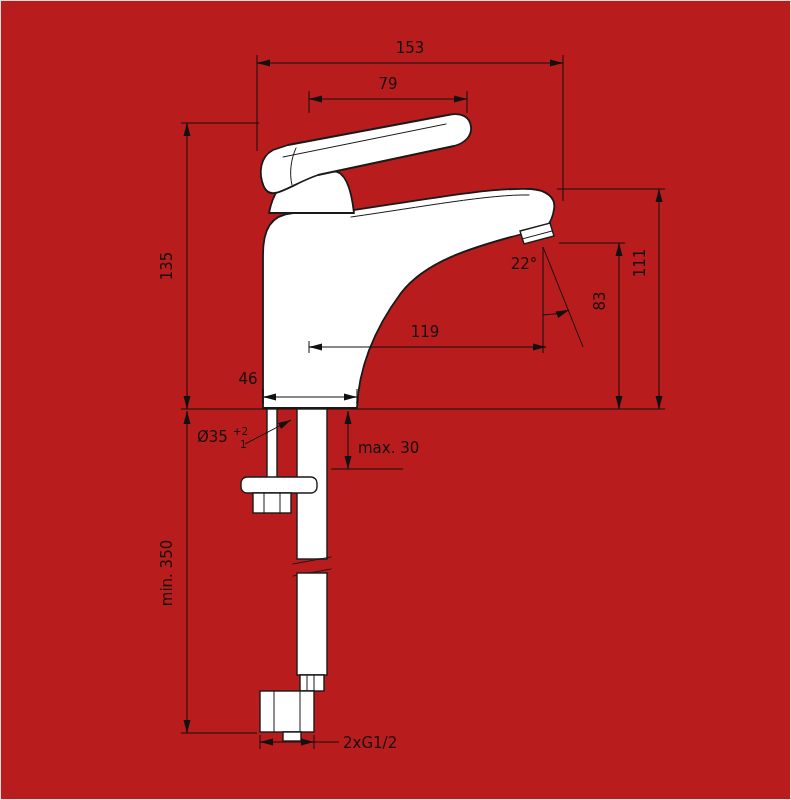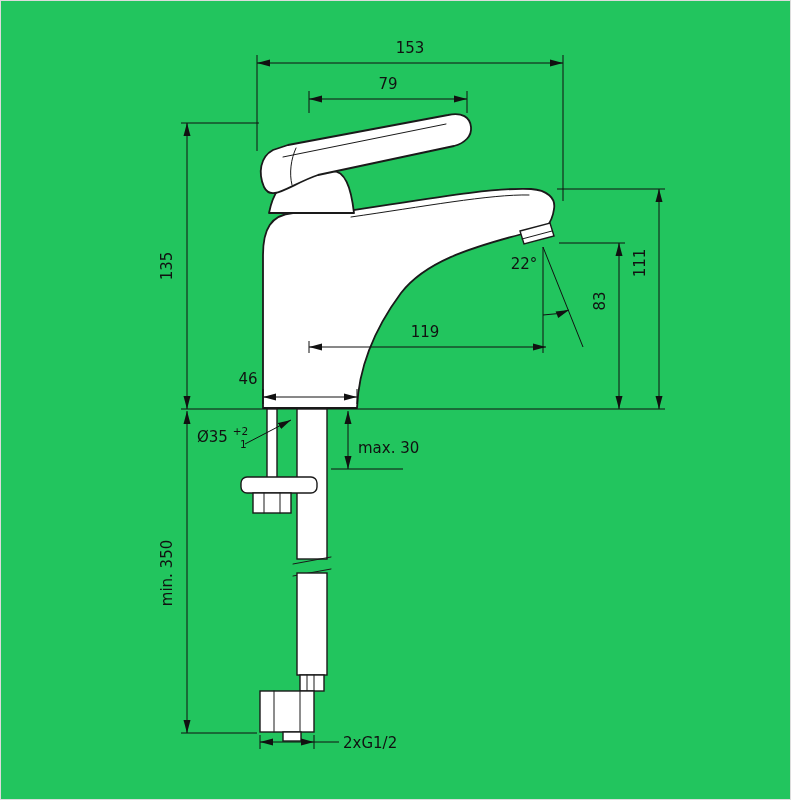--- a/index.html
+++ b/index.html
@@ -1,18 +1,18 @@
 <!DOCTYPE html>
 <html><head>
 <meta charset="utf-8">
 <style>
   html,body{margin:0;padding:0;background:#ffffff;}
   .frame{
     width:791px;height:800px;box-sizing:border-box;
-    border:1px solid #dcdcdc;background:#22c55e;
+    border:1px solid #dcdcdc;background:#b91c1c;
     font-family:"DejaVu Sans", sans-serif;
   }
   svg{display:block;}
   .dim{font:15px "DejaVu Sans", sans-serif;fill:#111;}
   .dim-small{font:10.5px "DejaVu Sans", sans-serif;fill:#111;}
   .thin{stroke:#111;stroke-width:1;fill:none;}
   .outline{stroke:#1a1a1a;stroke-width:1.8;fill:#ffffff;stroke-linejoin:round;stroke-linecap:round;}
   .detail{stroke:#1a1a1a;stroke-width:1;fill:none;stroke-linecap:round;}
   .part{stroke:#1a1a1a;stroke-width:1.4;fill:#ffffff;}
 </style>

